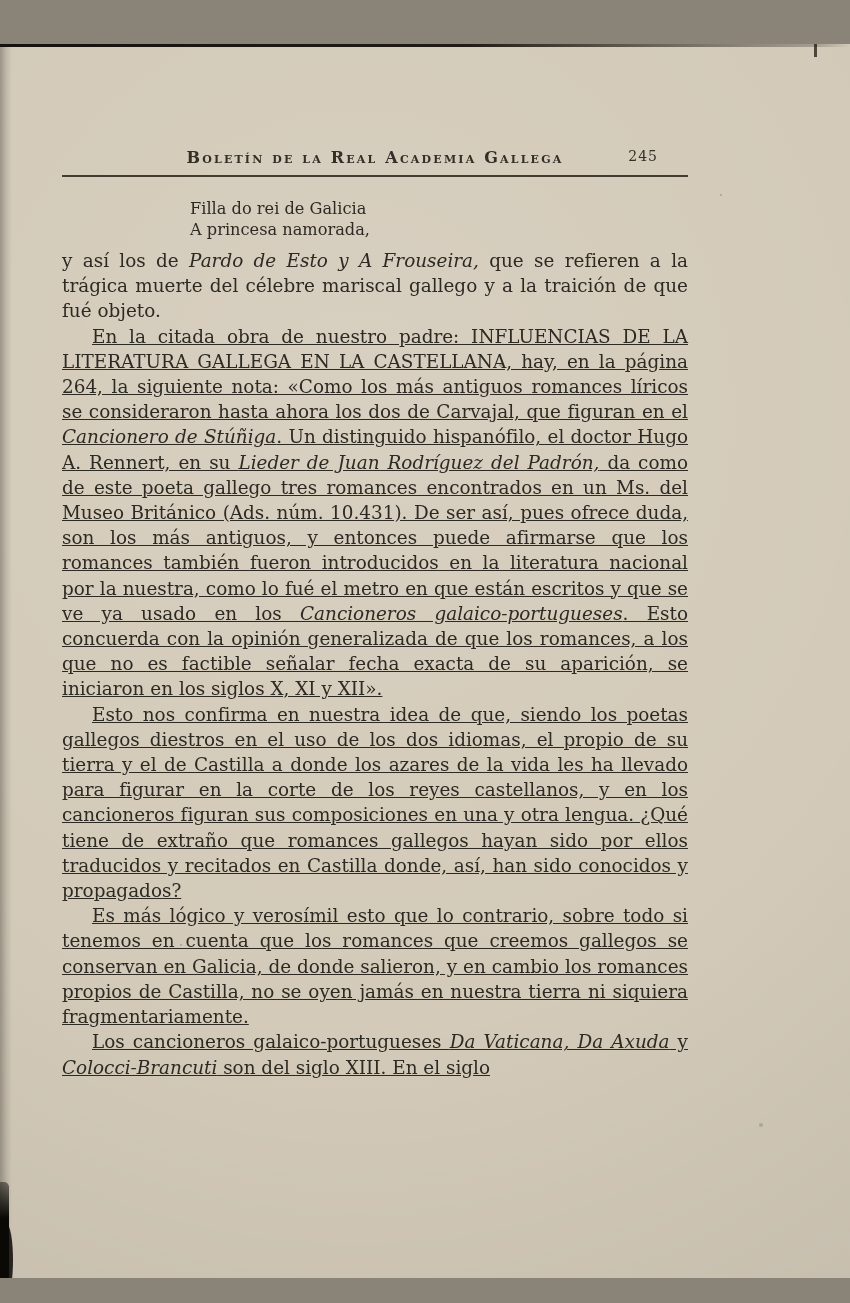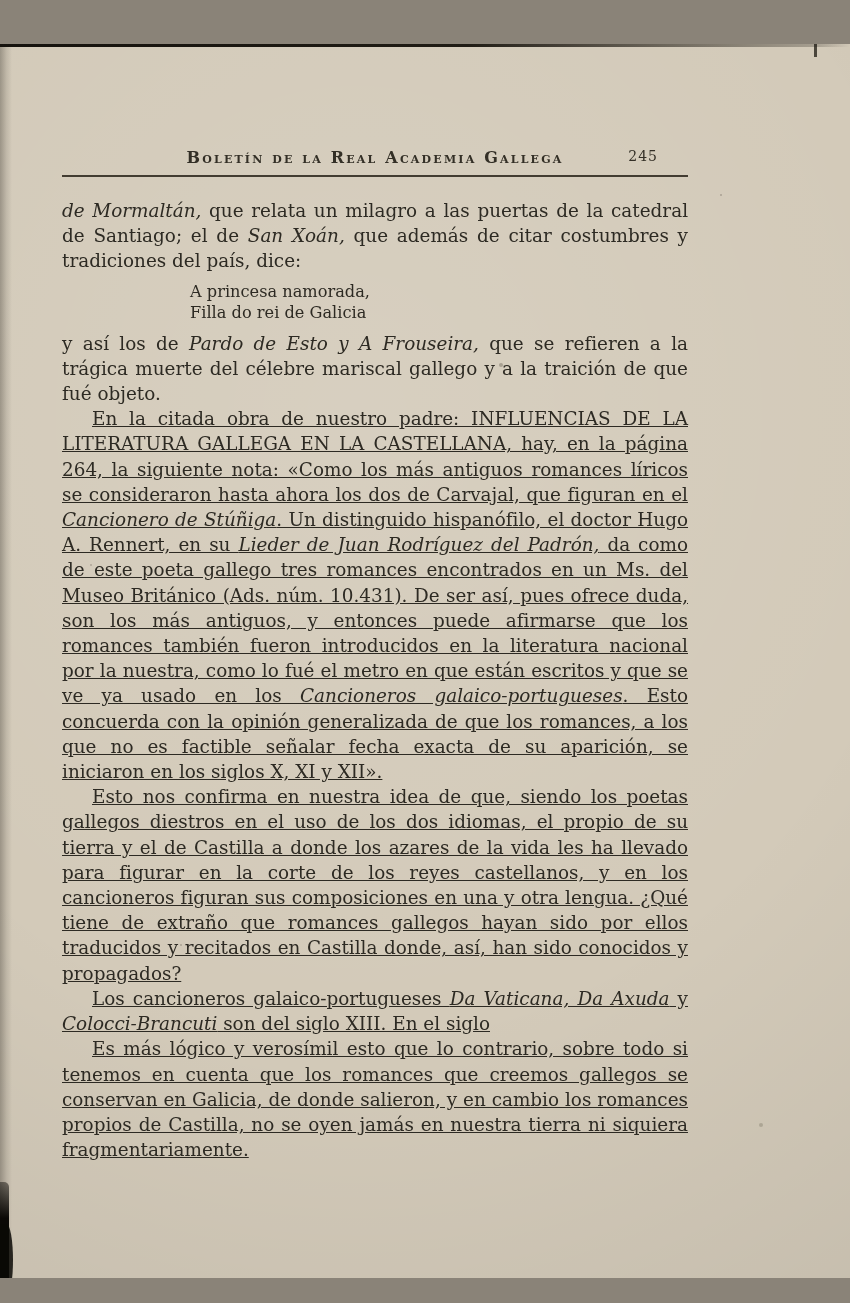--- a/index.html
+++ b/index.html
@@ -75,25 +75,24 @@
   <div class="mark-tr"></div>
   <div class="specks"></div>
 
   <div class="column">
     <div class="header">
       <span class="journal-title">Boletín de la Real Academia Gallega</span>
       <span class="page-number">245</span>
     </div>
     <hr class="rule">
     <div class="body-text">
-        <p class=""><em>de Mormaltán,</em><span> que relata un milagro a las puertas de la catedral de Santiago; el de </span><em>San Xoán,</em><span> que además de citar costumbres y tradiciones del país, dice:</span></p>
         <div class="verse">
+          <div>Filla do rei de Galicia</div>
           <div>A princesa namorada,</div>
-          <div>Filla do rei de Galicia</div>
         </div>
         <p class=""><span>y así los de </span><em>Pardo de Esto y A Frouseira,</em><span> que se refieren a la trágica muerte del célebre mariscal gallego y a la traición de que fué objeto.</span></p>
         <p class="indent"><span>En la citada obra de nuestro padre: INFLUENCIAS DE LA LITERATURA GALLEGA EN LA CASTELLANA, hay, en la página 264, la siguiente nota: «Como los más antiguos romances líricos se consideraron hasta ahora los dos de Carvajal, que figuran en el </span><em>Cancionero de Stúñiga</em><span>. Un distinguido hispanófilo, el doctor Hugo A. Rennert, en su </span><em>Lieder de Juan Rodríguez del Padrón,</em><span> da como de este poeta gallego tres romances encontrados en un Ms. del Museo Británico (Ads. núm. 10.431). De ser así, pues ofrece duda, son los más antiguos, y entonces puede afirmarse que los romances también fueron introducidos en la literatura nacional por la nuestra, como lo fué el metro en que están escritos y que se ve ya usado en los </span><em>Cancioneros galaico-portugueses</em><span>. Esto concuerda con la opinión generalizada de que los romances, a los que no es factible señalar fecha exacta de su aparición, se iniciaron en los siglos X, XI y XII».</span></p>
         <p class="indent"><span>Esto nos confirma en nuestra idea de que, siendo los poetas gallegos diestros en el uso de los dos idiomas, el propio de su tierra y el de Castilla a donde los azares de la vida les ha llevado para figurar en la corte de los reyes castellanos, y en los cancioneros figuran sus composiciones en una y otra lengua. ¿Qué tiene de extraño que romances gallegos hayan sido por ellos traducidos y recitados en Castilla donde, así, han sido conocidos y propagados?</span></p>
+        <p class="indent"><span>Es más lógico y verosímil esto que lo contrario, sobre todo si tenemos en cuenta que los romances que creemos gallegos se conservan en Galicia, de donde salieron, y en cambio los romances propios de Castilla, no se oyen jamás en nuestra tierra ni siquiera fragmentariamente.</span></p>
         <p class="indent"><span>Los cancioneros galaico-portugueses </span><em>Da Vaticana, Da Axuda</em><span> y </span><em>Colocci-Brancuti</em><span> son del siglo XIII. En el siglo</span></p>
-        <p class="indent"><span>Es más lógico y verosímil esto que lo contrario, sobre todo si tenemos en cuenta que los romances que creemos gallegos se conservan en Galicia, de donde salieron, y en cambio los romances propios de Castilla, no se oyen jamás en nuestra tierra ni siquiera fragmentariamente.</span></p>
       </div>
   </div>
 </div>
 
 </body></html>

